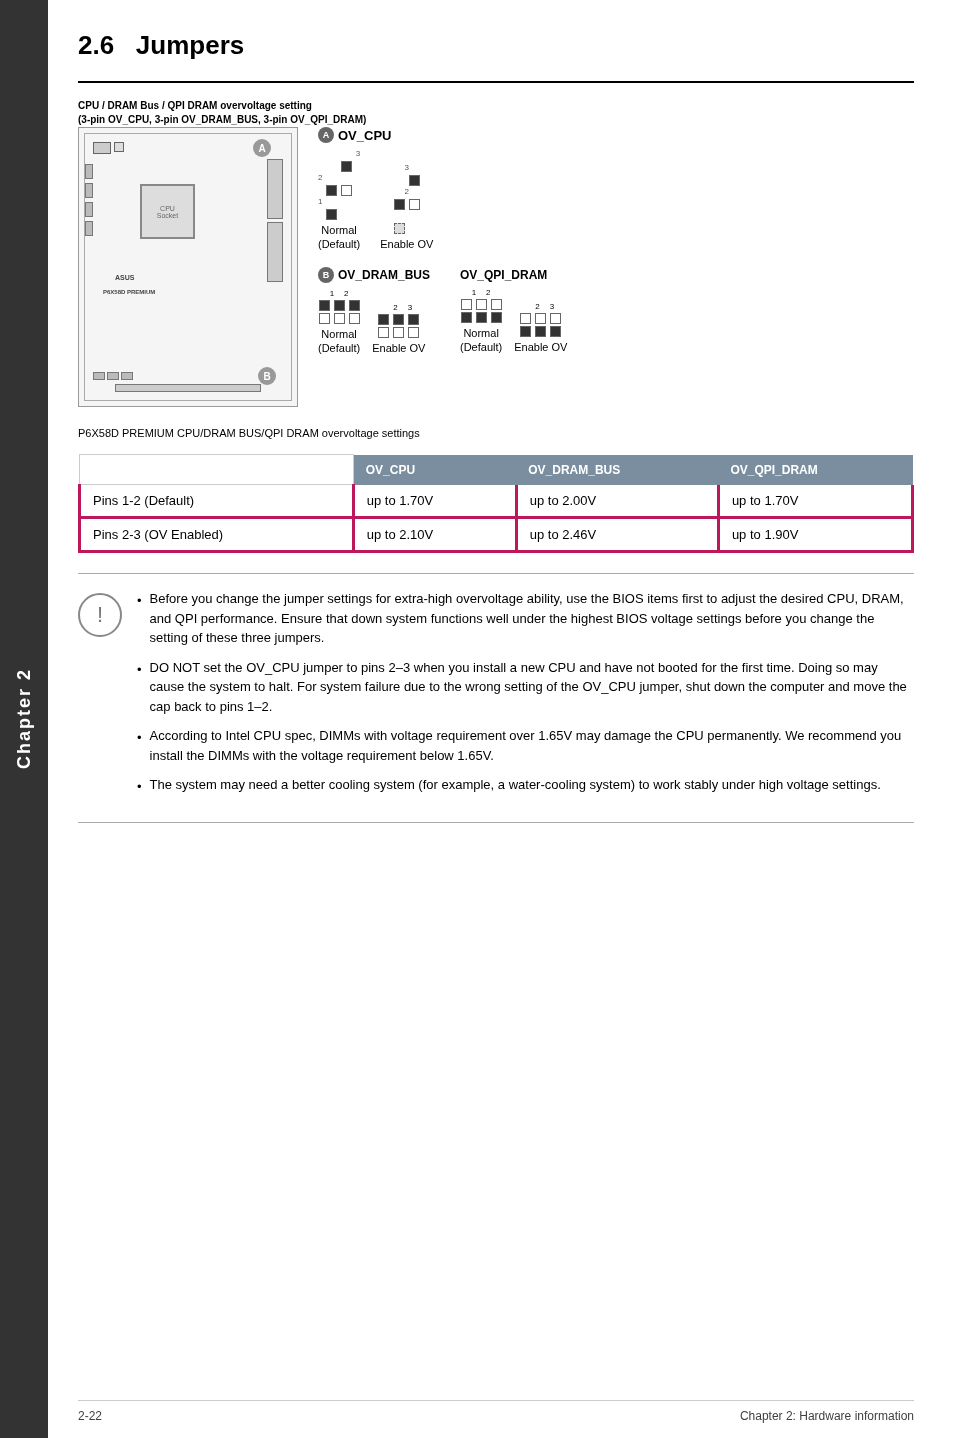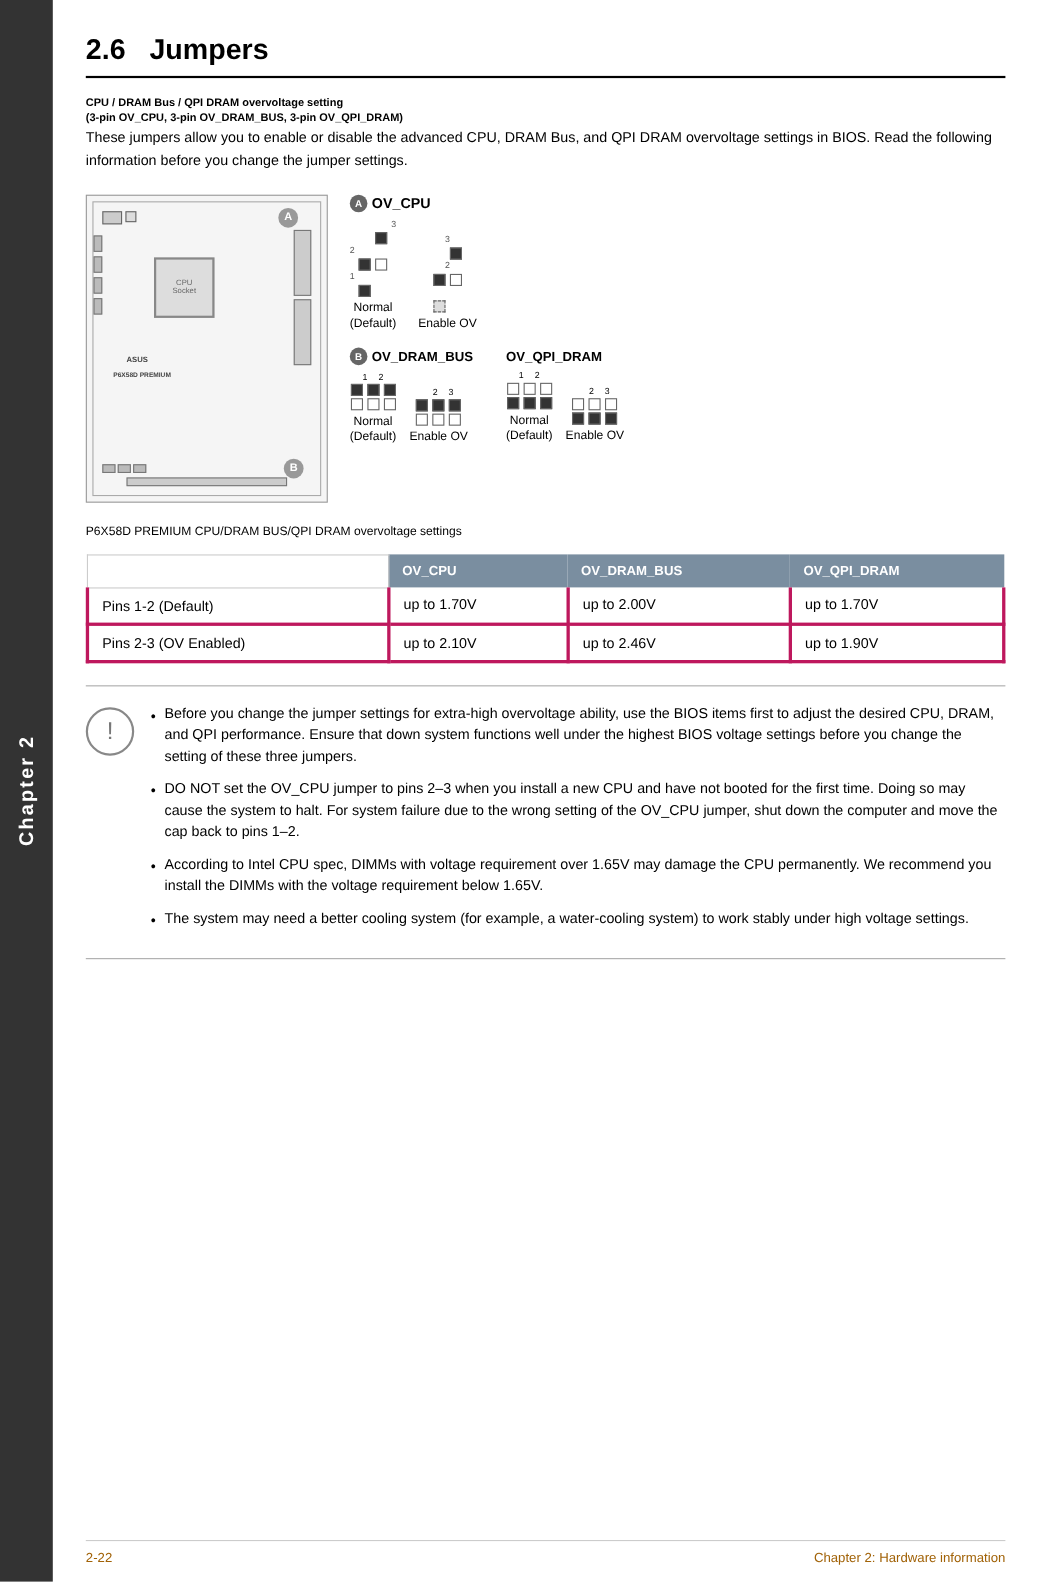--- a/index.html
+++ b/index.html
@@ -41,21 +41,21 @@
       flex: 1;
       padding: 30px 40px 30px 30px;
       position: relative;
     }
 
     .section-title {
       font-size: 26px;
       font-weight: bold;
       margin-bottom: 16px;
       border-bottom: 2px solid #000;
-      padding-bottom: 8px;
+      padding-bottom: 20px;
     }
 
     .subsection-title {
       font-weight: bold;
       font-size: 10px;
       line-height: 1.4;
     }
 
     .description-text {
       font-size: 13px;
@@ -241,21 +241,21 @@
 
     
     .page-footer {
       position: absolute;
       bottom: 15px;
       left: 30px;
       right: 40px;
       display: flex;
       justify-content: space-between;
       font-size: 12px;
-      color: #a16207;
+      color: #404040;
       border-top: 1px solid #ccc;
       padding-top: 8px;
     }
 
     .diagram-caption {
       font-size: 11px;
       font-weight: normal;
       margin-bottom: 15px;
     }
 
@@ -294,21 +294,20 @@
 
     <h1 class="section-title">
       <span>2.6</span>&nbsp;&nbsp;&nbsp;<span>Jumpers</span>
     </h1>
 
     <div class="subsection-title">
       <div>CPU / DRAM Bus / QPI DRAM overvoltage setting</div>
       <div>(3-pin OV_CPU, 3-pin OV_DRAM_BUS, 3-pin OV_QPI_DRAM)</div>
     </div>
 
-    <p class="description-text">These jumpers allow you to enable or disable the advanced CPU, DRAM Bus, and QPI DRAM overvoltage settings in BIOS. Read the following information before you change the jumper settings.</p>
 
     <div class="diagram-area">
 
       <div class="motherboard-diagram">
         <div class="mb-inner">
 
           <div class="mb-label-a">A</div>
 
           <div class="mb-label-b">B</div>
 

